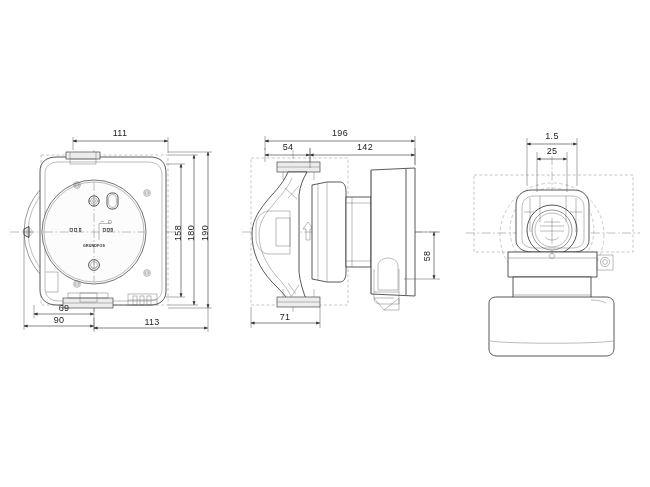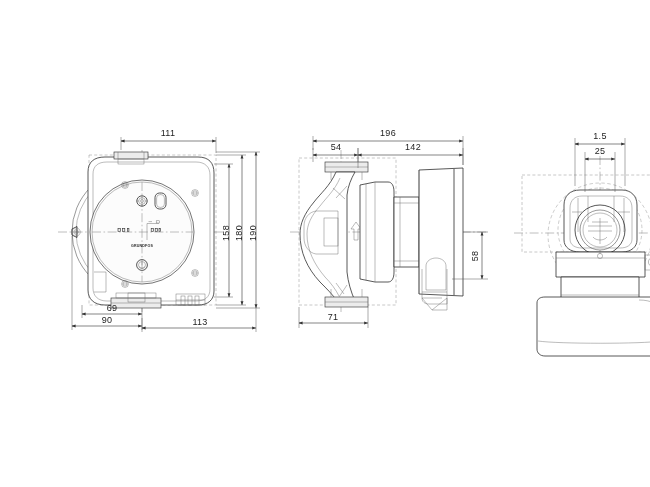--- a/index.html
+++ b/index.html
@@ -2,21 +2,21 @@
 <html><head>
 <meta charset="utf-8">
 <title>Pump Dimensional Drawing</title>
 <style>
   html,body{margin:0;padding:0;background:#ffffff;}
   body{
     width:650px;height:487px;position:relative;overflow:hidden;
     font-family:"Liberation Sans", sans-serif;
     color:#1a1a1a;
   }
-  #drawing-root{position:absolute;inset:0;margin-left:48px;}
+  #drawing-root{position:absolute;inset:0;}
   svg#cad{display:block;width:650px;height:487px;}
 
   
   .ln        {fill:none;stroke:#2b2b2b;stroke-width:0.8;}
   .ln-thin   {fill:none;stroke:#444;stroke-width:0.55;}
   .ln-hair   {fill:none;stroke:#6a6a6a;stroke-width:0.45;}
   .ln-light  {fill:none;stroke:#8e8e8e;stroke-width:0.45;}
   .panelfill {fill:#fcfcfc;stroke:#3a3a3a;stroke-width:0.7;}
   .bodyfill  {fill:#ffffff;stroke:#2f2f2f;stroke-width:0.8;}
   .greyfill  {fill:#ececec;stroke:#3a3a3a;stroke-width:0.65;}

